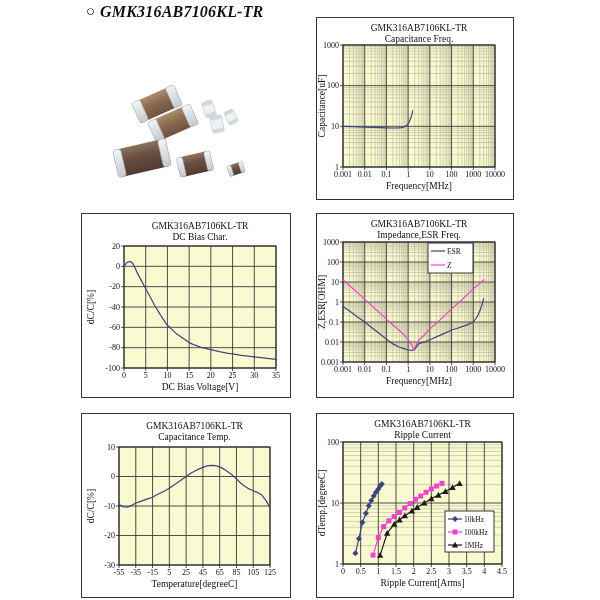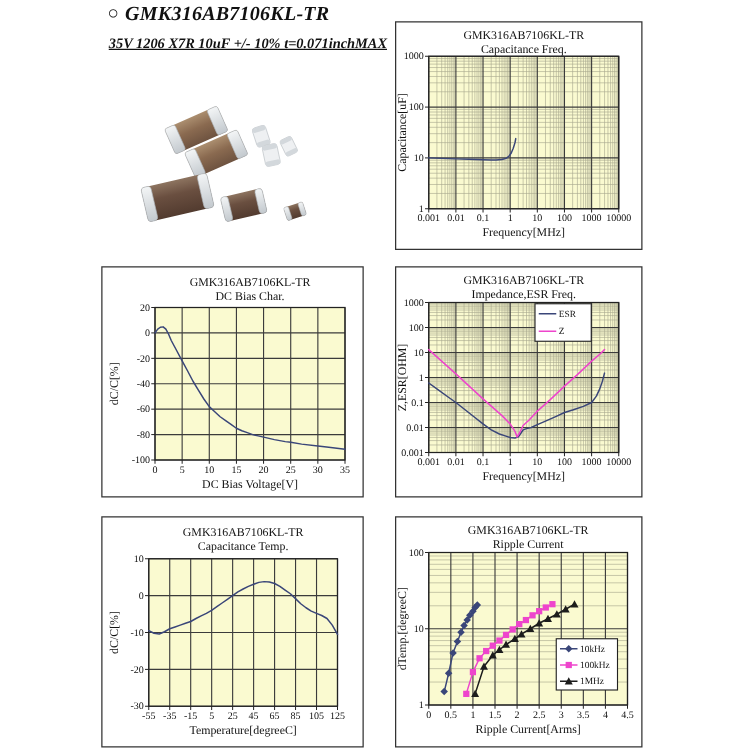--- a/index.html
+++ b/index.html
@@ -18,21 +18,20 @@
 <body>
 
 <div class="page">
 
   <div class="hdr">
     <span class="circle-glyph">○</span>
     <h1>GMK316AB7106KL-TR</h1>
   </div>
 
   <div class="specs">
-    <div class="spec">35V 1206 X7R 10uF +/- 10% t=0.071inchMAX</div>
   </div>
 
   <svg class="photo" width="170" height="122" viewBox="0 0 170 122">
     <defs>
       <linearGradient id="brown1" x1="0" y1="0" x2="0" y2="1">
         <stop offset="0" stop-color="#ab8e6f"></stop>
           <stop offset="0.45" stop-color="#8a6a50"></stop>
           <stop offset="1" stop-color="#6e5340"></stop>
       </linearGradient>
       <linearGradient id="brown2" x1="0" y1="0" x2="0" y2="1">

